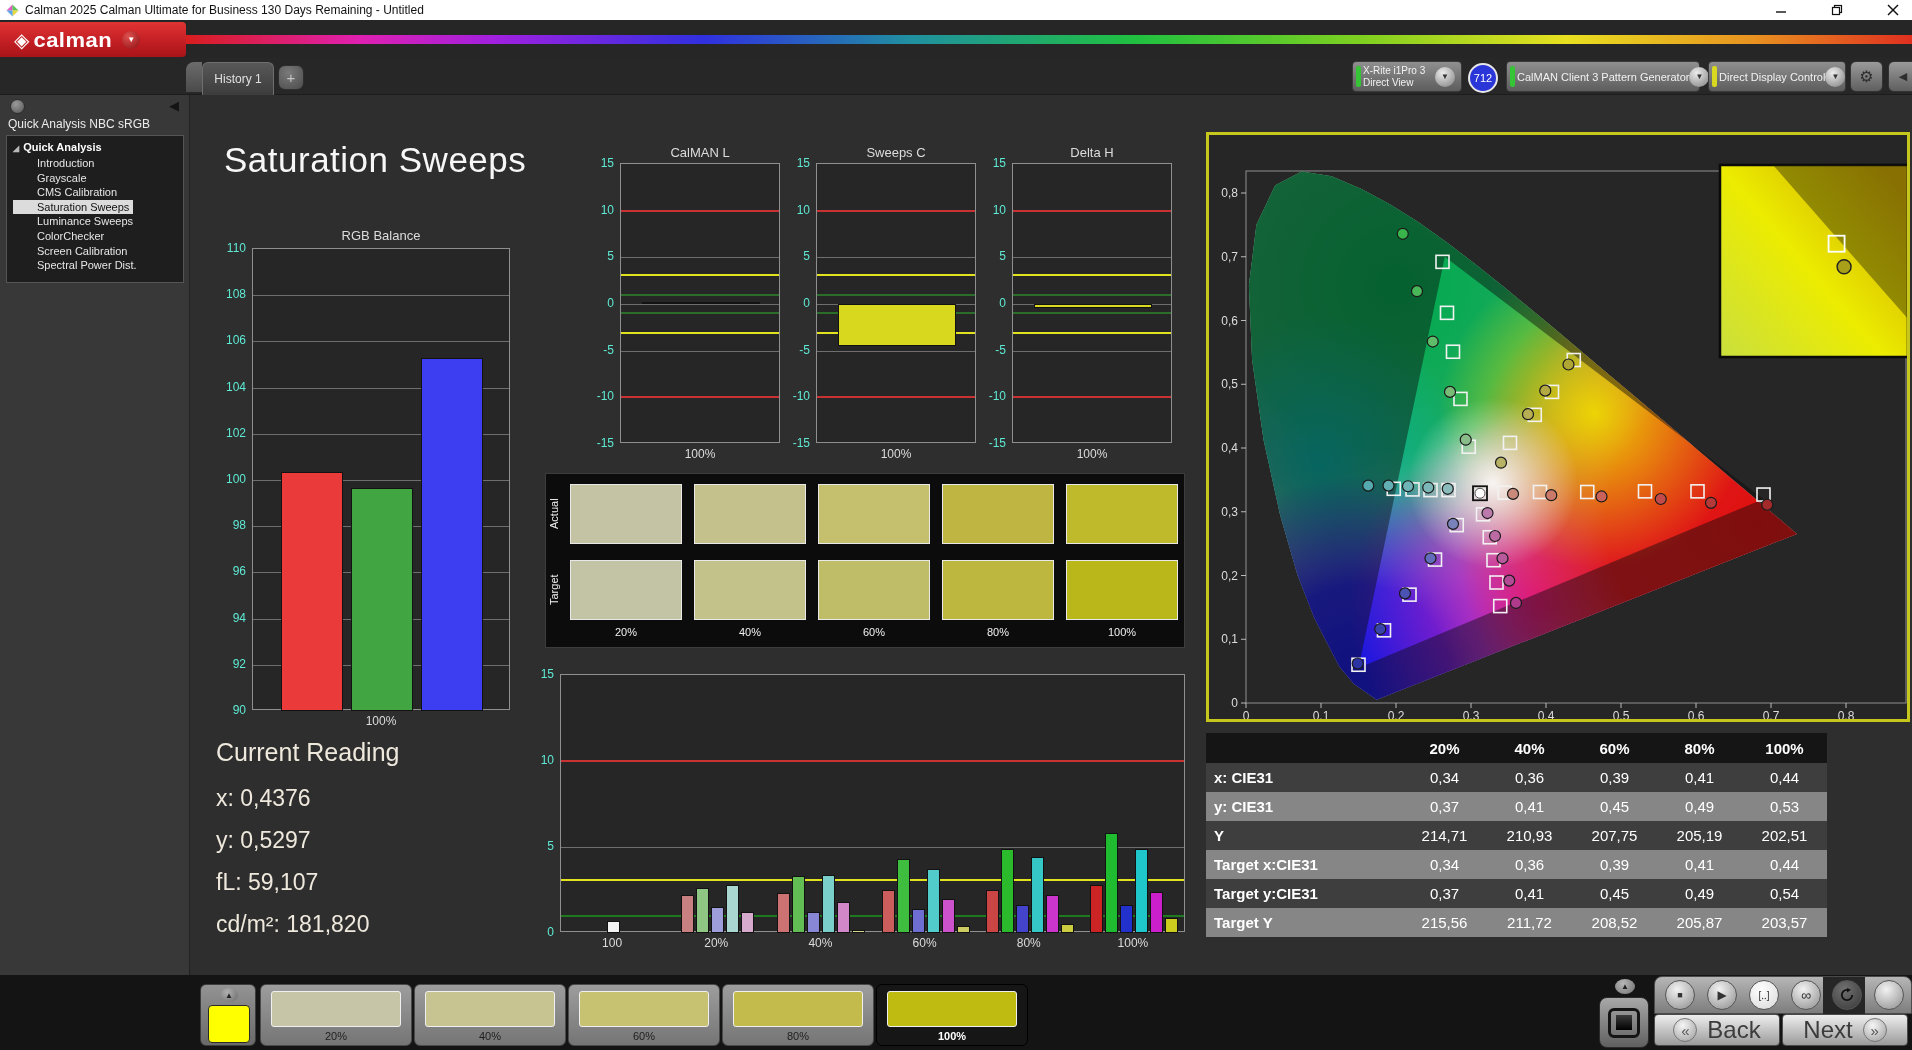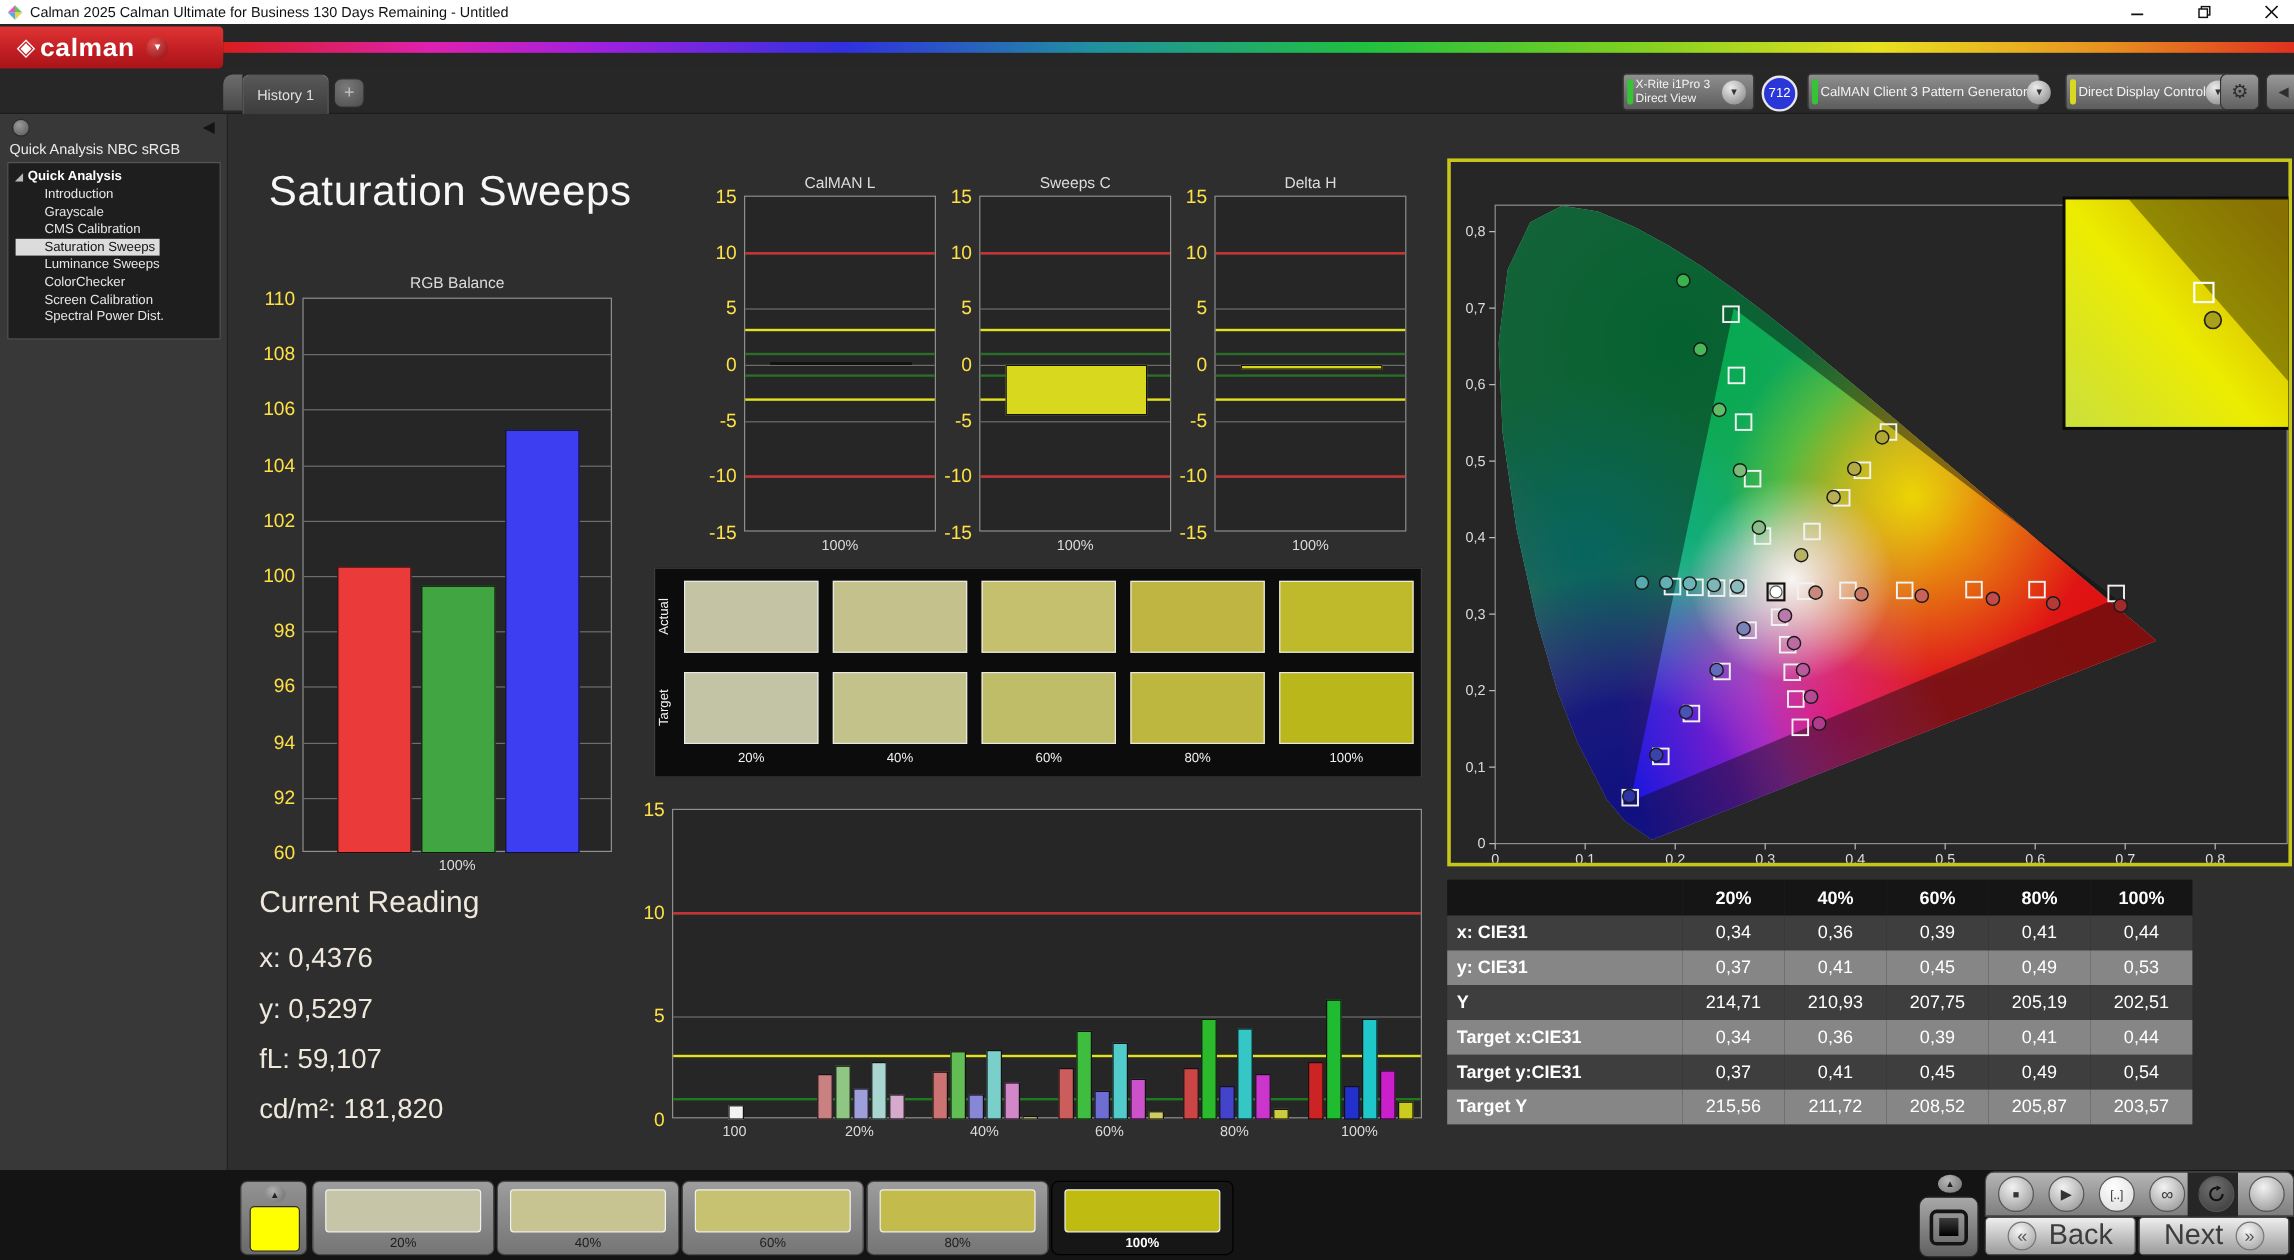--- a/index.html
+++ b/index.html
@@ -46,21 +46,21 @@
   .tree-item.sel{background:#dcdcdc;color:#111;width:max-content;padding-right:4px;}
 
   
   #page-heading{position:absolute;left:224px;top:140px;font-size:35px;font-weight:300;color:#f7f7f7;letter-spacing:0.5px;}
 
   .chart-host{position:absolute;}
   .chart-title{position:absolute;text-align:center;color:#dcdcdc;font-size:13px;}
   .plotbox{position:absolute;background:#262626;border:1px solid #8f8f8f;}
   .gridline{position:absolute;left:0;width:100%;height:1px;background:#6e6e6e;}
   .refline{position:absolute;left:0;width:100%;height:2px;}
-  .ytick{position:absolute;color:#fde047;font-size:16px;text-align:right;}
+  .ytick{position:absolute;color:#5eead4;font-size:12px;text-align:right;}
   .xtick{position:absolute;color:#dcdcdc;font-size:12px;text-align:center;}
   .bar{position:absolute;border:1px solid #121212;}
 
   
   #swatch-panel{position:absolute;left:545px;top:473px;width:640px;height:175px;background:#0c0c0c;border:1px solid #3c3c3c;}
   .sw-rowlbl{position:absolute;left:2px;width:16px;color:#f0f0f0;font-size:11px;writing-mode:vertical-rl;transform:rotate(180deg);text-align:center;}
   .sw-cell{position:absolute;border:1px solid #e8e8e8;}
   .sw-collbl{position:absolute;color:#f0f0f0;font-size:11px;text-align:center;}
 
   
@@ -164,21 +164,21 @@
         </span>
     </div>
     <div id="meter-badge">712</div>
     <div class="devbtn" style="left:1506px;width:194px;">
       <span class="statusbar" style="background: rgb(53, 196, 53);"></span>
       <span class="lbl">CalMAN Client 3 Pattern Generator</span>
       <span class="dd">
           <span>▼</span>
         </span>
     </div>
-    <div class="devbtn" style="left:1708px;width:138px;margin-left:13px;">
+    <div class="devbtn" style="left:1708px;width:138px;">
       <span class="statusbar" style="background: rgb(216, 216, 32);"></span>
       <span class="lbl">Direct Display Control</span>
       <span class="dd">
           <span>▼</span>
         </span>
     </div>
     <div class="sqbtn" style="left:1850px;">
         <span>⚙</span>
       </div>
     <div class="sqbtn" style="left:1888px;width:30px;">
@@ -228,21 +228,21 @@
       <div class="ytick" style="left: 0px; width: 32px; top: 13px;">110</div>
       <div class="ytick" style="left: 0px; width: 32px; top: 59.2px;">108</div>
       <div class="ytick" style="left: 0px; width: 32px; top: 105.4px;">106</div>
       <div class="ytick" style="left: 0px; width: 32px; top: 151.6px;">104</div>
       <div class="ytick" style="left: 0px; width: 32px; top: 197.8px;">102</div>
       <div class="ytick" style="left: 0px; width: 32px; top: 244px;">100</div>
       <div class="ytick" style="left: 0px; width: 32px; top: 290.2px;">98</div>
       <div class="ytick" style="left: 0px; width: 32px; top: 336.4px;">96</div>
       <div class="ytick" style="left: 0px; width: 32px; top: 382.6px;">94</div>
       <div class="ytick" style="left: 0px; width: 32px; top: 428.8px;">92</div>
-      <div class="ytick" style="left: 0px; width: 32px; top: 475px;">60</div>
+      <div class="ytick" style="left: 0px; width: 32px; top: 475px;">90</div>
       <div class="xtick" style="left: 38px; width: 258px; top: 486px;">100%</div>
     </div>
   <div id="chart-dl" class="chart-host" style="left:584px;top:145px;width:200px;height:322px;">
       <div class="chart-title" style="left: 36px; top: 0px; width: 160px;">CalMAN L</div>
       <div class="plotbox" style="left: 36px; top: 18px; width: 160px; height: 280px;">
         <div class="gridline" style="top: 46.6667px;"></div>
         <div class="gridline" style="top: 93.3333px;"></div>
         <div class="gridline" style="top: 140px;"></div>
         <div class="gridline" style="top: 186.667px;"></div>
         <div class="gridline" style="top: 233.333px;"></div>

